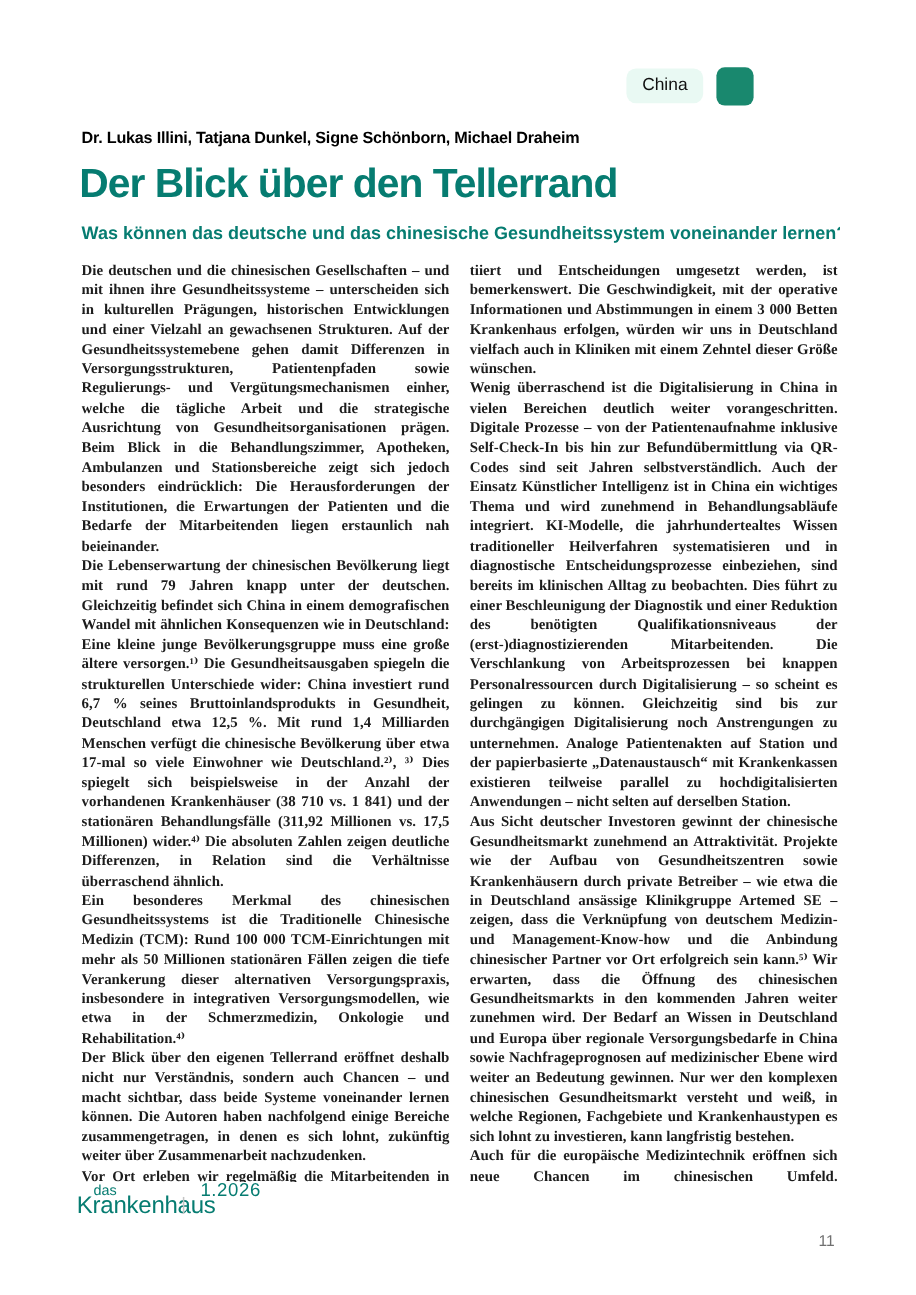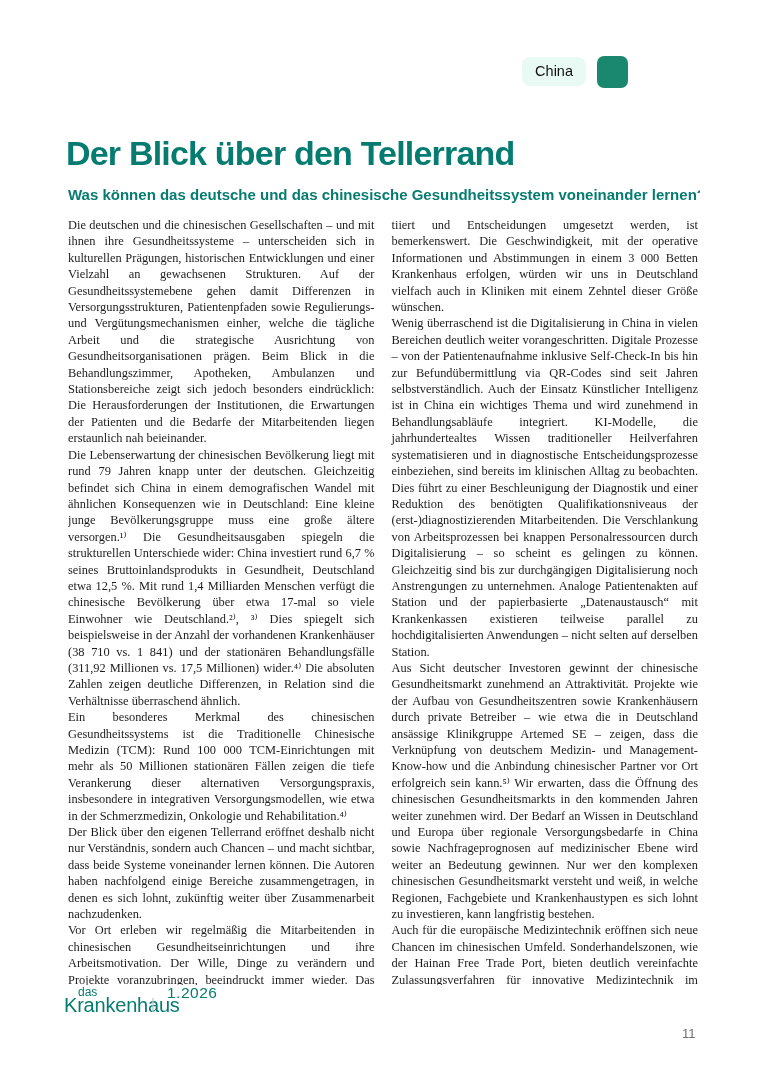--- a/index.html
+++ b/index.html
@@ -39,21 +39,21 @@
     position:absolute;left:68px;top:217px;width:630px;height:768px;
     display:flex;gap:17px;overflow:hidden;
   }
   .col{
     flex:1;min-width:0;
     font-family:"Liberation Serif","DejaVu Serif",serif;
     font-size:12.4px;line-height:16.4px;color:#1c1c1c;
     text-align:justify;
     hyphens:auto;-webkit-hyphens:auto;
   }
-  .col p.para{margin:0;}
+  .col p.para{margin:0;font-weight:bold;}
   h2.section{
     font-family:"Liberation Sans",sans-serif;
     font-weight:bold;font-size:15.5px;color:var(--accent);
     margin:7px 0 3px;text-align:left;letter-spacing:-0.2px;
   }
 
   .footer-brand{position:absolute;left:64px;top:988px;color:var(--accent);}
   .brand-das{display:block;font-size:12px;line-height:9px;margin-left:14px;}
   .brand-kh{display:block;font-size:20px;line-height:16px;letter-spacing:-0.2px;}
   .footer-sep{position:absolute;left:151px;top:995px;color:#c4c4c4;font-size:15px;}
@@ -61,20 +61,21 @@
   .page-num{position:absolute;left:682px;top:999px;color:var(--page_number_gray);font-size:13px;margin-top:27px;}
 </style>
 </head>
 <body>
 
 <div class="page">
 
   <div class="china-tag">China</div>
   <div class="corner-square"></div>
 
+  <div class="authors">Dr. Lukas Illini, Tatjana Dunkel, Signe Schönborn, Michael Draheim</div>
   <h1 class="title">Der Blick über den Tellerrand</h1>
   <div class="subtitle">Was können das deutsche und das chinesische Gesundheitssystem voneinander lernen?</div>
 
   <div class="columns">
     <div class="col">
       <div>
           <p class="para">Die deutschen und die chinesischen Gesellschaften – und mit ihnen ihre Gesundheitssysteme – unterscheiden sich in kulturellen Prägungen, historischen Entwicklungen und einer Vielzahl an gewachsenen Strukturen. Auf der Gesundheitssystemebene gehen damit Differenzen in Versorgungsstrukturen, Patientenpfaden sowie Regulierungs- und Vergütungsmechanismen einher, welche die tägliche Arbeit und die strategische Ausrichtung von Gesundheitsorganisationen prägen. Beim Blick in die Behandlungszimmer, Apotheken, Ambulanzen und Stationsbereiche zeigt sich jedoch besonders eindrücklich: Die Herausforderungen der Institutionen, die Erwartungen der Patienten und die Bedarfe der Mitarbeitenden liegen erstaunlich nah beieinander.</p>
           <p class="para">Die Lebenserwartung der chinesischen Bevölkerung liegt mit rund 79 Jahren knapp unter der deutschen. Gleichzeitig befindet sich China in einem demografischen Wandel mit ähnlichen Konsequenzen wie in Deutschland: Eine kleine junge Bevölkerungsgruppe muss eine große ältere versorgen.¹⁾ Die Gesundheitsausgaben spiegeln die strukturellen Unterschiede wider: China investiert rund 6,7 % seines Bruttoinlandsprodukts in Gesundheit, Deutschland etwa 12,5 %. Mit rund 1,4 Milliarden Menschen verfügt die chinesische Bevölkerung über etwa 17-mal so viele Einwohner wie Deutschland.²⁾, ³⁾ Dies spiegelt sich beispielsweise in der Anzahl der vorhandenen Krankenhäuser (38 710 vs. 1 841) und der stationären Behandlungsfälle (311,92 Millionen vs. 17,5 Millionen) wider.⁴⁾ Die absoluten Zahlen zeigen deutliche Differenzen, in Relation sind die Verhältnisse überraschend ähnlich.</p>
           <p class="para">Ein besonderes Merkmal des chinesischen Gesundheitssystems ist die Traditionelle Chinesische Medizin (TCM): Rund 100 000 TCM-Einrichtungen mit mehr als 50 Millionen stationären Fällen zeigen die tiefe Verankerung dieser alternativen Versorgungspraxis, insbesondere in integrativen Versorgungsmodellen, wie etwa in der Schmerzmedizin, Onkologie und Rehabilitation.⁴⁾</p>
           <p class="para">Der Blick über den eigenen Tellerrand eröffnet deshalb nicht nur Verständnis, sondern auch Chancen – und macht sichtbar, dass beide Systeme voneinander lernen können. Die Autoren haben nachfolgend einige Bereiche zusammengetragen, in denen es sich lohnt, zukünftig weiter über Zusammenarbeit nachzudenken.</p>

